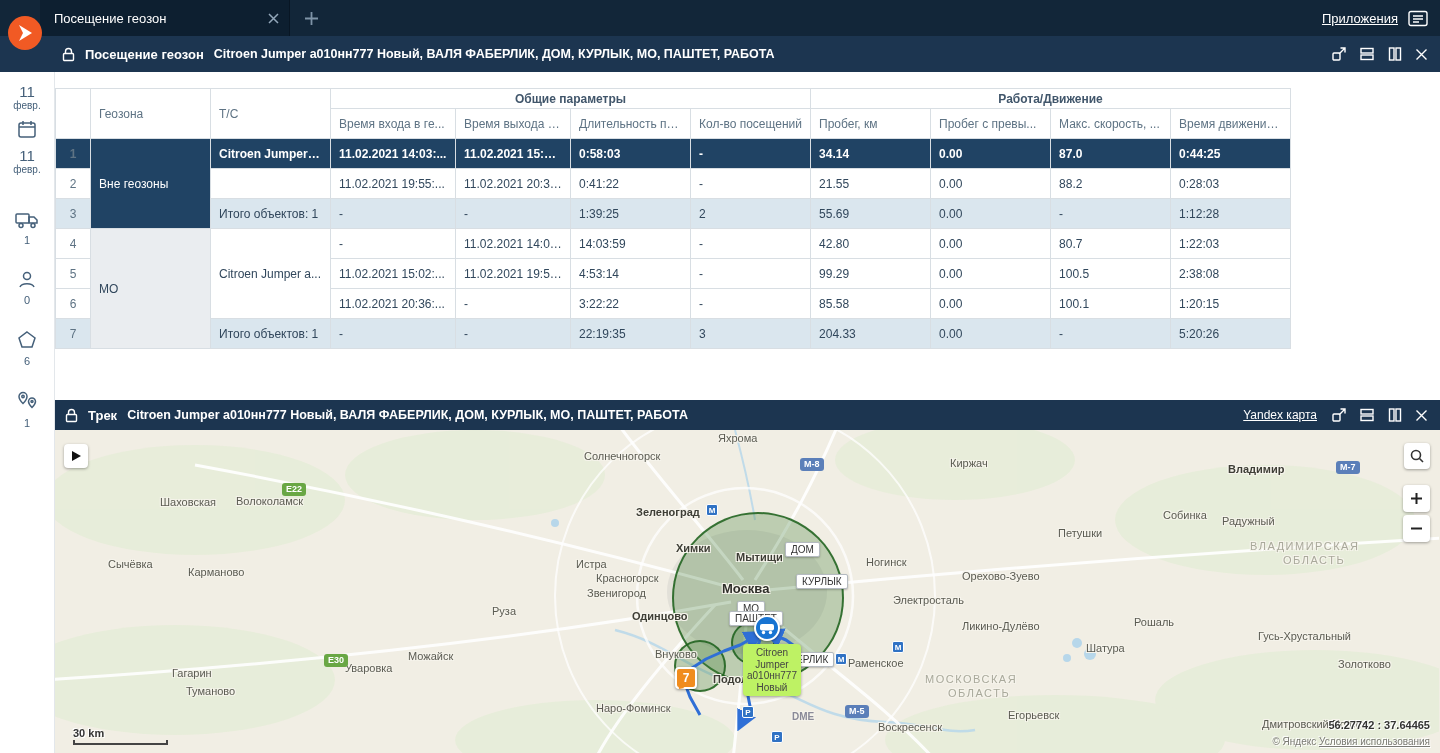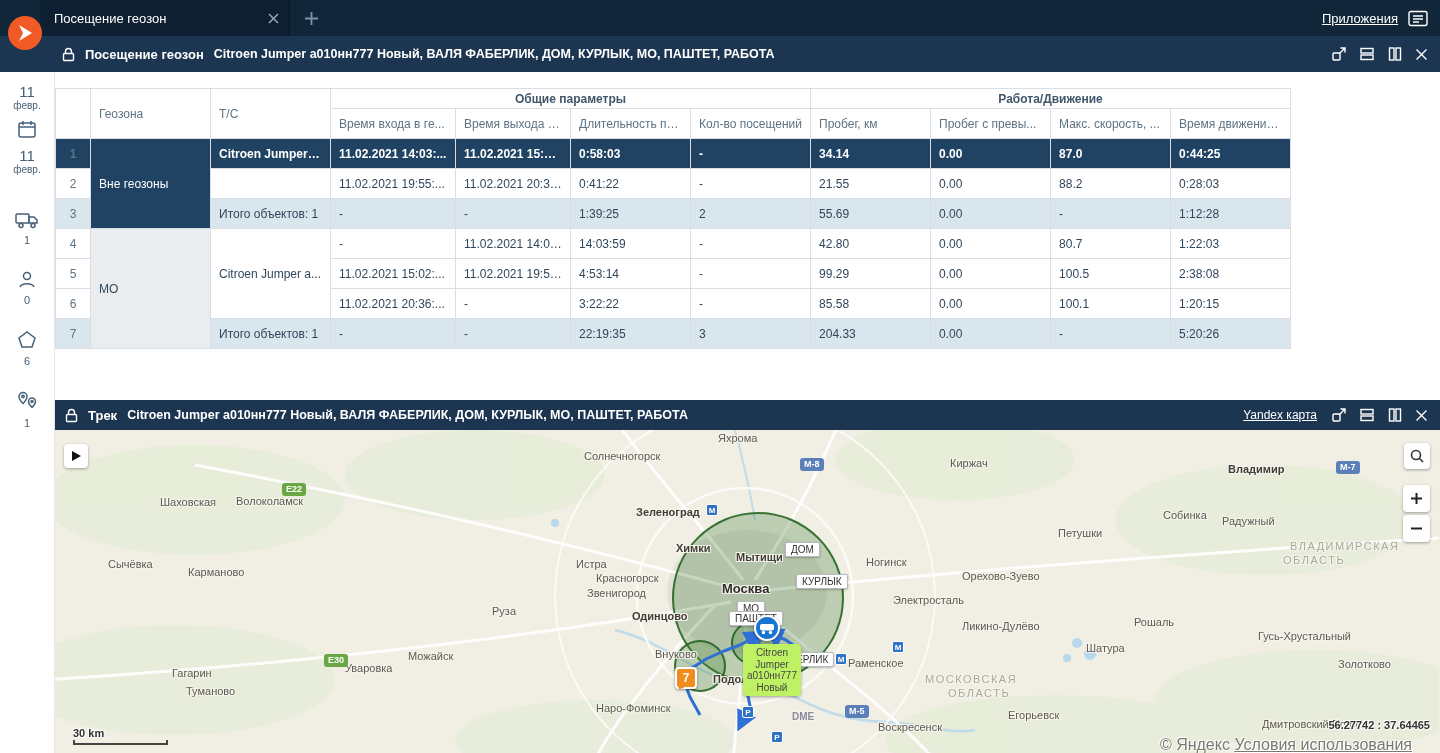--- a/index.html
+++ b/index.html
@@ -93,21 +93,21 @@
     display:flex; align-items:center; justify-content:center; z-index:10; cursor:pointer; }
   .play-btn { left:9px; top:14px; width:24px; height:24px; }
   .search-btn { right:10px; top:13px; width:26px; height:26px; }
   .zoom-in { right:10px; top:55px; width:27px; height:27px; font-size:20px; color:#222; }
   .zoom-out { right:10px; top:85px; width:27px; height:27px; font-size:20px; color:#222; }
   .scale { position:absolute; left:18px; top:297px; z-index:10; font-size:11px; font-weight:700; color:#333;
     text-shadow:1px 1px 0 #fff,-1px -1px 0 #fff; }
   .scale-line { width:95px; height:5px; border-left:2px solid #444; border-right:2px solid #444; border-bottom:2px solid #444; margin-top:1px; }
   .coords { position:absolute; right:10px; top:289px; z-index:10; font-size:11px; font-weight:700; color:#333;
     text-shadow:1px 1px 0 #fff,-1px -1px 0 #fff; }
-  .copyright { position:absolute; right:28px; top:306px; z-index:10; font-size:16px; color:#7A7A74;
+  .copyright { position:absolute; right:10px; top:306px; z-index:10; font-size:10px; color:#7A7A74;
     text-shadow:1px 1px 0 #fff,-1px -1px 0 #fff; }
   .copyright a { color:#7A7A74; text-decoration:underline; cursor:pointer; }
   svg.oi { stroke:#fff; stroke-width:1.4; fill:none; }
   svg.si { stroke:#45607A; stroke-width:1.5; fill:none; }
 </style>
 </head>
 <body>
 
 <div class="app">
 
@@ -456,21 +456,21 @@
             <span class="map-label " style="left: 663px; top: 2px;">Яхрома</span>
             <span class="map-label " style="left: 505px; top: 20px; padding-left: 24px;">Солнечногорск</span>
             <span class="map-label " style="left: 895px; top: 27px;">Киржач</span>
             <span class="map-label bold" style="left: 1173px; top: 33px;">Владимир</span>
             <span class="map-label " style="left: 105px; top: 66px;">Шаховская</span>
             <span class="map-label " style="left: 181px; top: 65px;">Волоколамск</span>
             <span class="map-label bold" style="left: 581px; top: 76px;">Зеленоград</span>
             <span class="map-label " style="left: 1108px; top: 79px;">Собинка</span>
             <span class="map-label " style="left: 1167px; top: 85px;">Радужный</span>
             <span class="map-label " style="left: 1003px; top: 97px;">Петушки</span>
-            <span class="map-label region" style="left: 1195px; top: 110px; margin-left: 40px;">ВЛАДИМИРСКАЯ</span>
+            <span class="map-label region" style="left: 1195px; top: 110px;">ВЛАДИМИРСКАЯ</span>
             <span class="map-label region" style="left: 1228px; top: 124px;">ОБЛАСТЬ</span>
             <span class="map-label " style="left: 53px; top: 128px;">Сычёвка</span>
             <span class="map-label " style="left: 133px; top: 136px;">Карманово</span>
             <span class="map-label bold" style="left: 621px; top: 112px;">Химки</span>
             <span class="map-label bold" style="left: 681px; top: 105px; margin-top: 16px;">Мытищи</span>
             <span class="map-label " style="left: 521px; top: 128px;">Истра</span>
             <span class="map-label " style="left: 811px; top: 126px;">Ногинск</span>
             <span class="map-label " style="left: 541px; top: 142px;">Красногорск</span>
             <span class="map-label " style="left: 907px; top: 140px;">Орехово-Зуево</span>
             <span class="map-label capital" style="left: 667px; top: 151px;">Москва</span>

